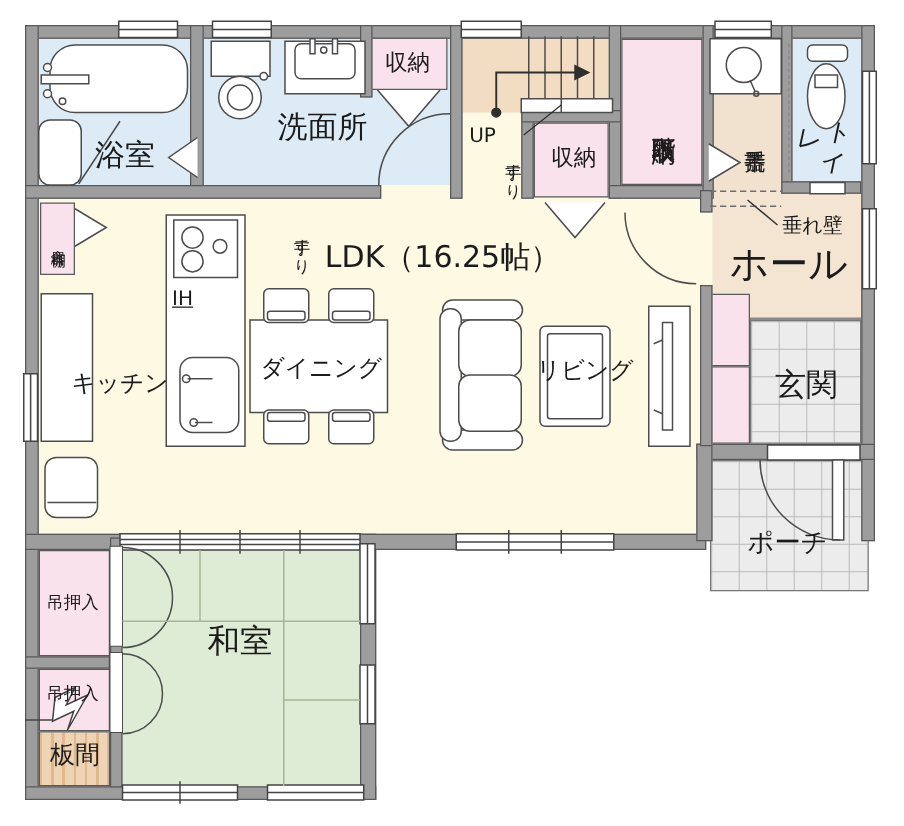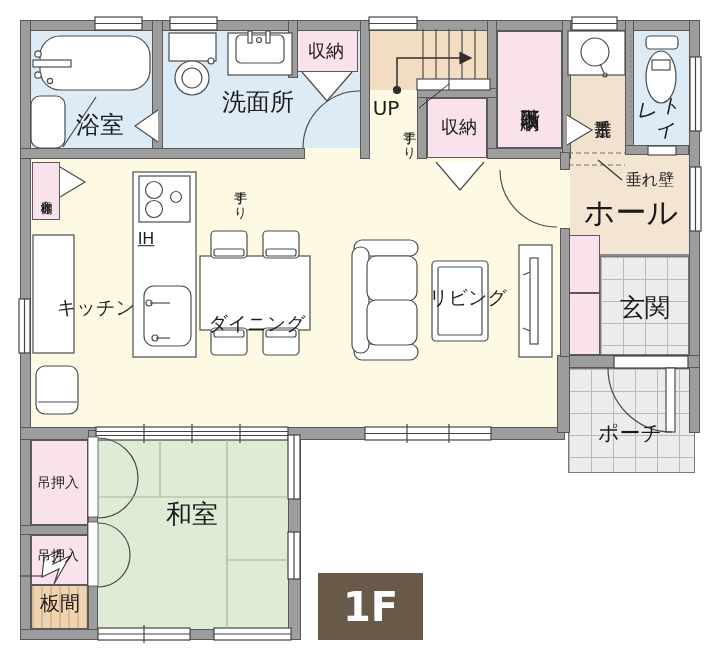--- a/index.html
+++ b/index.html
@@ -310,27 +310,27 @@
   <div class="lab" style="left:326px;top:51px;font-size:18px;">収納</div>
   <div class="lab" style="left:459px;top:127px;font-size:18px;">収納</div>
   <div class="lab v" style="left:530px;top:96px;font-size:19px;height:64px;line-height:1.25;">階段下収納</div>
   <div class="lab v" style="left:603px;top:107px;font-size:17px;height:60px;">手荒器</div>
   <div class="lab v" style="left:661px;top:105px;font-size:20px;height:66px;transform:translate(-50%,-50%) rotate(12deg);">トイレ</div>
   <div class="lab" style="left:650px;top:180px;font-size:16px;">垂れ壁</div>
   <div class="lab" style="left:631px;top:212px;font-size:31px;text-align:center;">ホール</div>
   <div class="lab" style="left:645px;top:308px;font-size:25px;">玄関</div>
   <div class="lab" style="left:630px;top:434px;font-size:21px;">ポーチ</div>
   <div class="lab v" style="left:240px;top:197px;font-size:13px;height:48px;">手すり</div>
+  <div class="lab" style="left:354px;top:206px;font-size:24px;">LDK（16.25帖）</div>
   <div class="lab" style="left:96px;top:307px;font-size:19px;">キッチン</div>
   <div class="lab" style="left:146px;top:239px;font-size:16px;text-decoration:underline;">IH</div>
-  <div class="lab" style="left:257px;top:295px;font-size:19px;margin-top:28px;">ダイニング</div>
+  <div class="lab" style="left:257px;top:295px;font-size:19px;">ダイニング</div>
   <div class="lab" style="left:468px;top:297px;font-size:19px;">リビング</div>
-  <div class="lab" style="left:386px;top:108px;font-size:20px;">UP</div>
+  <div class="lab" style="left:386px;top:108px;font-size:16px;">UP</div>
   <div class="lab v" style="left:409px;top:137px;font-size:13px;height:50px;">手すり</div>
   <div class="lab" style="left:192px;top:514px;font-size:26px;">和室</div>
   <div class="lab" style="left:58px;top:483px;font-size:14px;">吊押入</div>
   <div class="lab" style="left:58px;top:556px;font-size:14px;">吊押入</div>
   <div class="lab" style="left:60px;top:603px;font-size:20px;">板間</div>
   <div class="lab v" style="left:46px;top:192px;font-size:12px;height:54px;">食器棚</div>
 
-  <div class="badge" style="left:318px;top:573px;width:105px;height:67px;font-size:40px;">1F</div>
 
 </div>
 
 </body></html>

